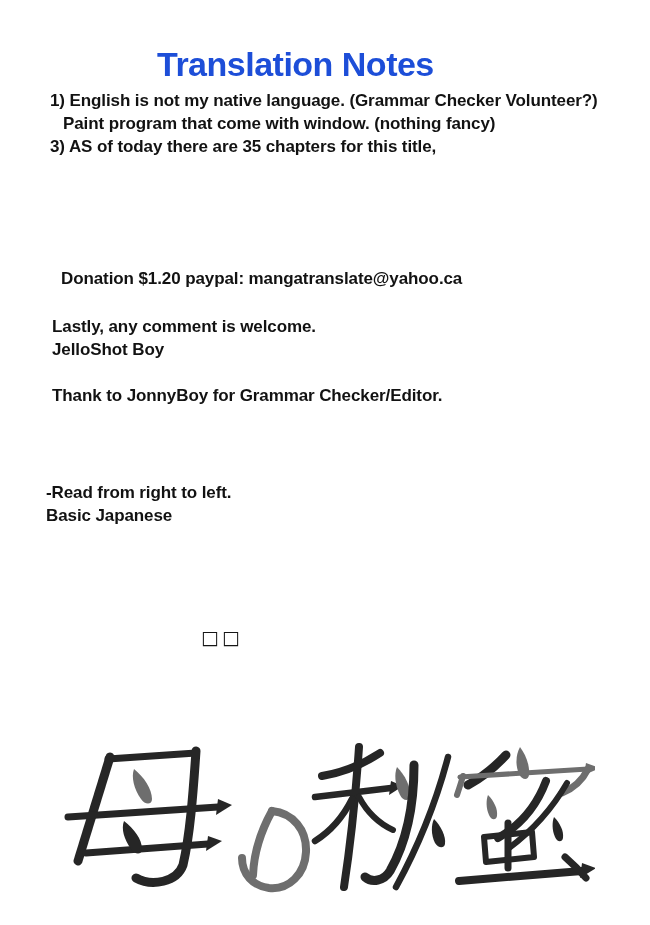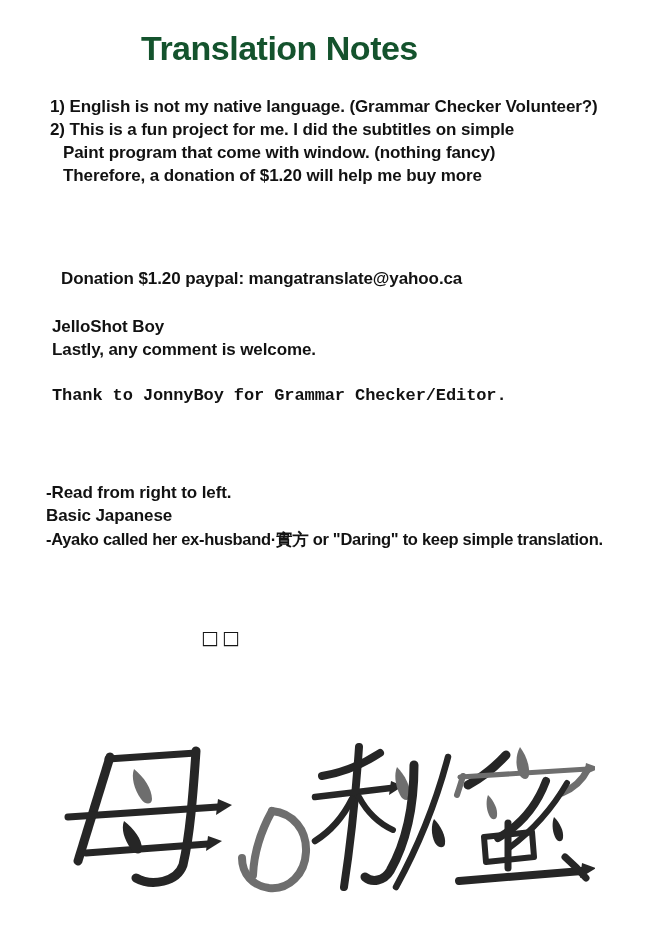--- a/index.html
+++ b/index.html
@@ -16,40 +16,40 @@
     margin:0 auto;
     background:var(--bg);
     overflow:hidden;
     font-family:"Liberation Sans","DejaVu Sans",sans-serif;
     font-weight:700;
     color:var(--text);
   }
   .page-title{
     position:absolute;
     left:141px; top:30px;
-    margin:0;
+    margin:16px;
     font-size:34px;
     line-height:1.1;
     letter-spacing:-0.5px;
-    color:#14532d;
+    color:#1d4ed8;
     white-space:nowrap;
   }
   .textline{
     position:absolute;
     font-size:17px;
     line-height:23px;
     letter-spacing:-0.1px;
     white-space:nowrap;
   }
-  .notes-block{ left:50px; top:89px;margin-top:6px; }
+  .notes-block{ left:50px; top:89px; }
   .notes-block .ln{ white-space:nowrap; }
   .notes-block .indent{ padding-left:13px; }
   .donation-block{ left:61px; top:267px; }
   .closing-block{ left:52px; top:315px; }
-  .credit-block{ left:52px; top:384px;font-family:Liberation Mono, monospace; }
+  .credit-block{ left:52px; top:384px; }
   .basic-block{ left:46px; top:482px; line-height:22.8px; }
   .basic-block .ayako{ font-size:16.5px; letter-spacing:-0.3px; }
   .tofu-line{
     position:absolute;
     left:201px; top:626px;
     font-family:"DejaVu Sans",sans-serif;
     font-weight:400;
     font-size:19px;
     letter-spacing:3px;
     color:#161616;
@@ -70,38 +70,36 @@
 </style>
 </head>
 <body>
 
 <div class="page">
 
   <h1 class="page-title">Translation Notes</h1>
 
   <div class="textline notes-block">
     <div class="ln">1) English is not my native language. (Grammar Checker Volunteer?)</div>
-    <div class="ln">2) This is a fun project for me. I did the subtitles on simple</div>
     <div class="ln indent">Paint program that come with window. (nothing fancy)</div>
-    <div class="ln indent">Therefore, a donation of $1.20 will help me buy more</div>
+    <div class="ln">3) AS of today there are 35 chapters for this title,</div>
   </div>
 
   <div class="textline donation-block">Donation $1.20 paypal: mangatranslate@yahoo.ca</div>
 
   <div class="textline closing-block">
+    <div class="ln">Lastly, any comment is welcome.</div>
     <div class="ln">JelloShot Boy</div>
-    <div class="ln">Lastly, any comment is welcome.</div>
   </div>
 
   <div class="textline credit-block">Thank to JonnyBoy for Grammar Checker/Editor.</div>
 
   <div class="textline basic-block">
     <div class="ln">-Read from right to left.</div>
     <div class="ln">Basic Japanese</div>
-    <div class="ln ayako">-Ayako called her ex-husband·實方 or "Daring" to keep simple translation.</div>
   </div>
 
   <div class="tofu-line">□□</div>
 
   <div class="manga-title">
 
     <svg viewBox="0 0 535 165" aria-hidden="true">
 
       <g>
         <path class="stroke" stroke-width="7" d="M 48,24 L 136,18"></path>

